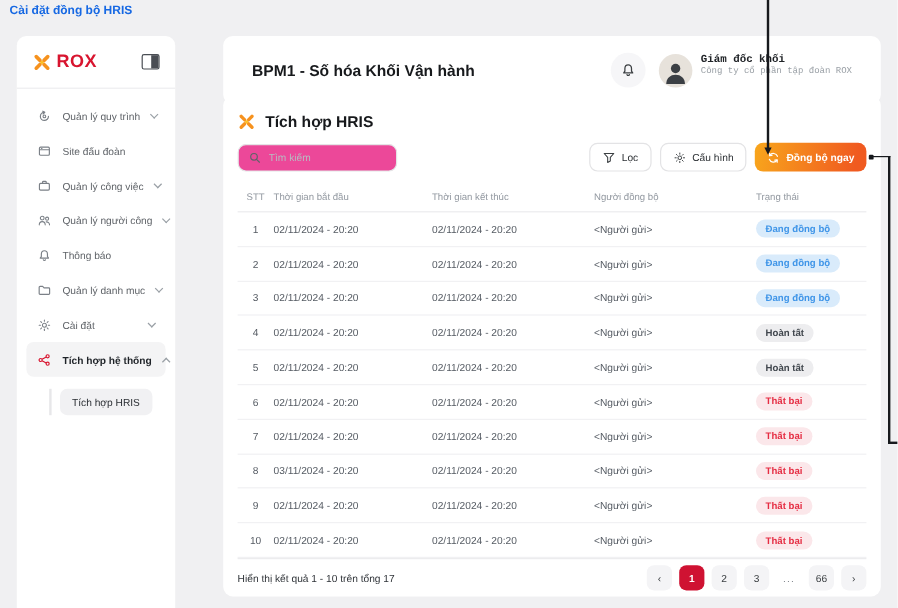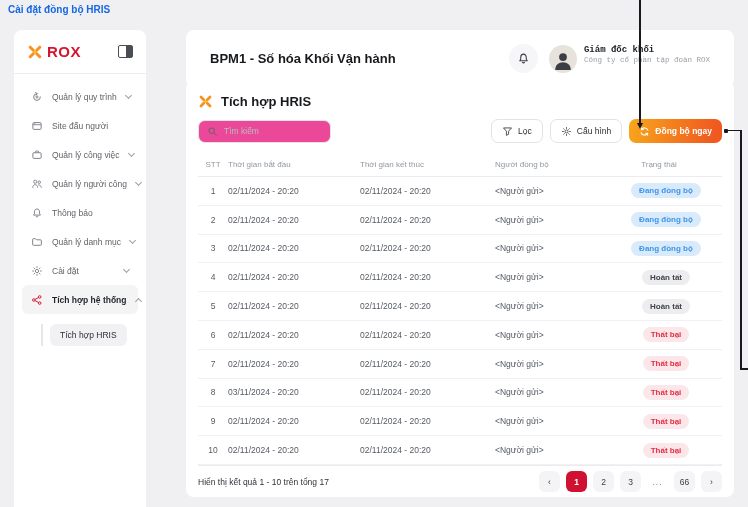--- a/index.html
+++ b/index.html
@@ -98,21 +98,21 @@
 
   
   .table { margin-top:10px; }
   .thead, .trow {
     display:grid; grid-template-columns:30px 132px 135px 135px 1fr;
     align-items:center;
   }
   .thead { height:24px; border-bottom:1px solid #ececee; color:#9298a0; font-size:8px; }
   .trow { height:28.8px; border-bottom:1px solid #f1f1f3; font-size:8.5px; color:#555b63; }
   .cell.stt, .th.stt { text-align:center; }
-  .cell.status, .th-status-wrap { display:flex; justify-content:center; padding-right:20px; }
+  .cell.status, .th-status-wrap { display:flex; justify-content:flex-start; padding-right:20px; }
   .thead .th-status-wrap { padding-right:34px; }
   .badge { border-radius:9px; padding:3px 8px; font-size:8px; font-weight:bold; white-space:nowrap; }
   .badge.syncing { color:#3f95e8; background:#d9ebfb; }
   .badge.done    { color:#40464d; background:#ededef; }
   .badge.failed  { color:#e52d43; background:#fbe7ea; }
 
   
   .tfooter {
     margin-top:auto; border-top:1px solid #ececee; height:32px;
     display:flex; align-items:center;
@@ -237,21 +237,21 @@
           <use href="#sym-process" xlink:href="#sym-process"></use>
         </svg>
     <span class="s-label">Quản lý quy trình</span>
     <span class="chev down"></span>
   </div>
 
   <div class="side-item">
     <svg class="s-icon">
           <use href="#sym-site" xlink:href="#sym-site"></use>
         </svg>
-    <span class="s-label">Site đấu người</span>
+    <span class="s-label">Site đấu đoàn</span>
     <span class="chev none"></span>
   </div>
 
   <div class="side-item">
     <svg class="s-icon">
           <use href="#sym-briefcase" xlink:href="#sym-briefcase"></use>
         </svg>
     <span class="s-label">Quản lý công việc</span>
     <span class="chev down"></span>
   </div>

